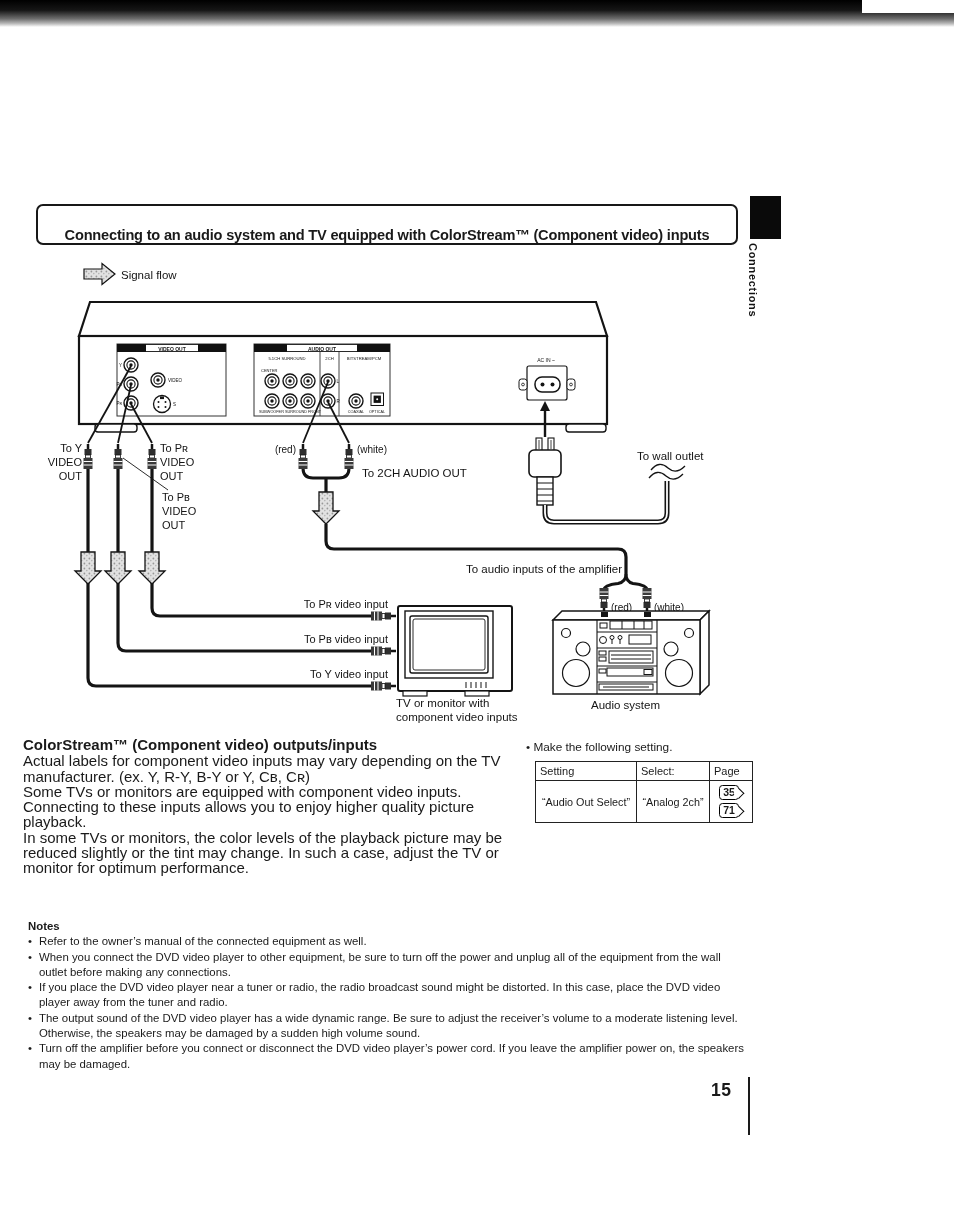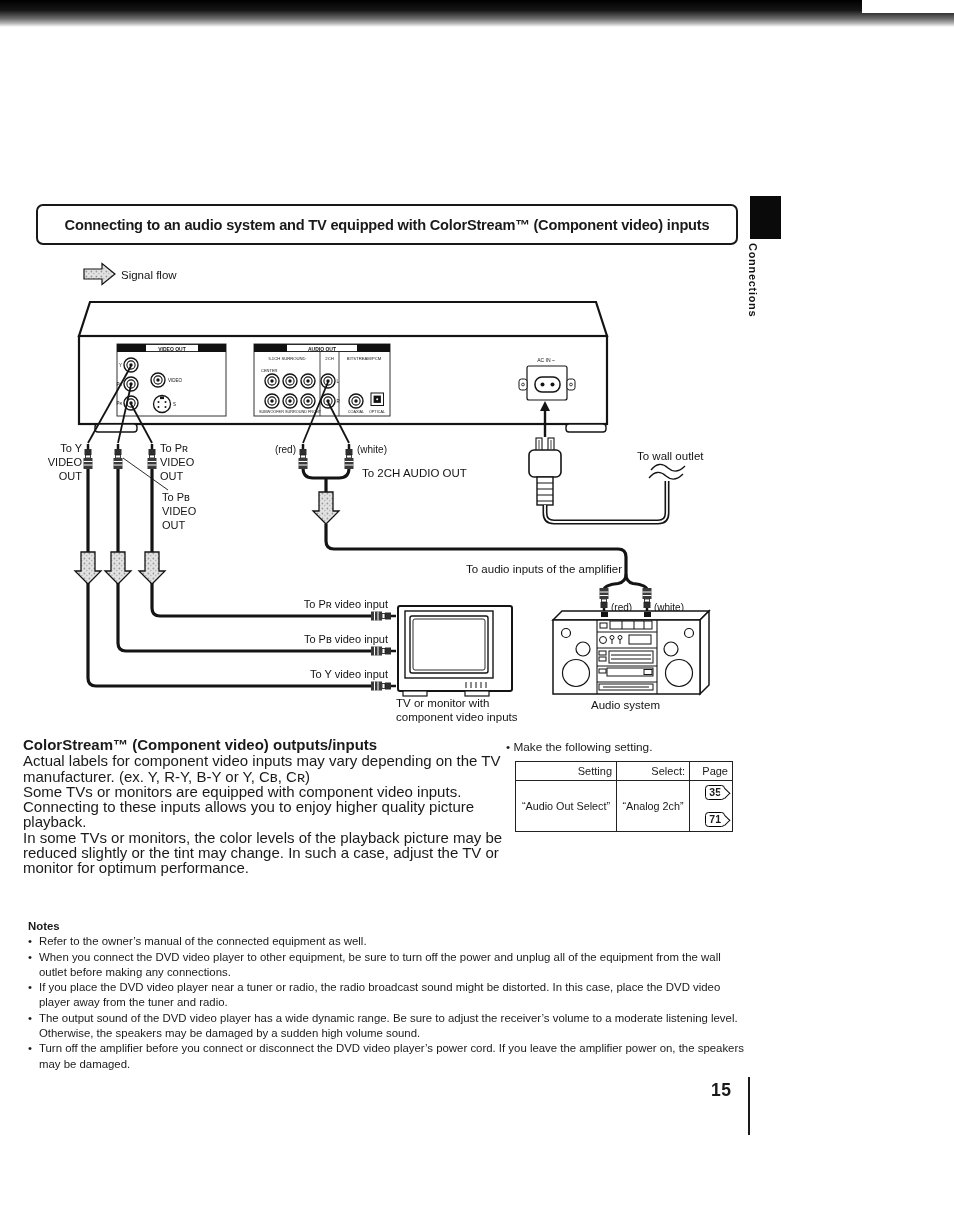--- a/index.html
+++ b/index.html
@@ -2,37 +2,37 @@
 <html><head>
 <meta charset="utf-8">
 <style>
   html,body{margin:0;padding:0;background:#e8e8e8}
   .page{position:relative;width:954px;height:1232px;background:#fff;overflow:hidden;
         font-family:"Liberation Sans","DejaVu Sans",sans-serif;color:#1a1a1a;margin:0 auto}
   .scan-bar{position:absolute;left:0;top:0;width:954px;height:27px;
         background:linear-gradient(180deg,#000 0%,#161616 38%,#6f6f6f 70%,#bdbdbd 88%,rgba(255,255,255,0) 100%)}
   .scan-notch{position:absolute;right:0;top:0;width:92px;height:13px;background:#fff}
   .title-box{position:absolute;left:36px;top:204px;width:698px;height:37px;border:2px solid #181818;
-        border-radius:7px;display:flex;align-items:center;justify-content:center;background:#fff;
+        border-radius:7px;display:flex;align-items:flex-end;justify-content:center;background:#fff;
         font-weight:bold;font-size:14.6px;letter-spacing:-0.2px;text-align:center}
   .tab-block{position:absolute;left:750px;top:196px;width:31px;height:43px;background:#0a0a0a}
   .tab-label{position:absolute;left:747px;top:243px;writing-mode:vertical-rl;
         font-size:11px;font-weight:bold;letter-spacing:0.7px;color:#111}
   .diagram{position:absolute;left:0;top:255px;width:954px;height:480px;
         font-family:"Liberation Sans","DejaVu Sans",sans-serif}
   .diagram text{fill:#141414}
   .colorstream{position:absolute;left:23px;top:737px;width:481px;font-size:15px;line-height:15.3px}
   .colorstream .hd{font-weight:bold;margin:0 0 1px 0}
   .colorstream p{margin:0}
-  .settings{position:absolute;left:506px;top:740px;width:230px;font-size:11.8px}
+  .settings{position:absolute;left:526px;top:740px;width:230px;font-size:11.8px}
   .settings-table{border-collapse:collapse;margin:7px 0 0 9px;background:#fff}
-  .settings-table th{border:1.3px solid #222;font-weight:normal;font-size:11px;padding:3px 4px;text-align:right}
+  .settings-table th{border:1.3px solid #222;font-weight:normal;font-size:11px;padding:3px 4px;text-align:left}
   .settings-table td{border:1.3px solid #222;font-size:10.8px;text-align:center;vertical-align:middle;padding:4px 3px}
   .col-setting{width:92px}.col-select{width:64px}.col-page{width:34px}
-  .badge-stack{display:flex;flex-direction:column;align-items:flex-end;gap:12px;padding-right:4px}
+  .badge-stack{display:flex;flex-direction:column;align-items:center;gap:3px;padding-right:4px}
   .page-badge{position:relative;display:inline-block;border:1.5px solid #000;border-radius:3.5px;
         font-weight:bold;font-size:10.5px;line-height:13px;padding:0 3px;background:#fff}
   .page-badge::after{content:'';position:absolute;right:-4.2px;top:50%;width:6.5px;height:6.5px;background:#fff;
         border-top:1.5px solid #000;border-right:1.5px solid #000;transform:translateY(-50%) rotate(45deg)}
   .notes{position:absolute;left:28px;top:919px;width:719px;font-size:11.4px;line-height:15.3px}
   .notes .hd{font-weight:bold}
   .note-item{position:relative;padding-left:11px}
   .note-bullet{position:absolute;left:0;top:0}
   .page-num{position:absolute;left:711px;top:1080px;font-size:17.5px;font-weight:bold;letter-spacing:0.5px}
   .page-rule{position:absolute;left:748px;top:1077px;width:2px;height:58px;background:#1a1a1a}

